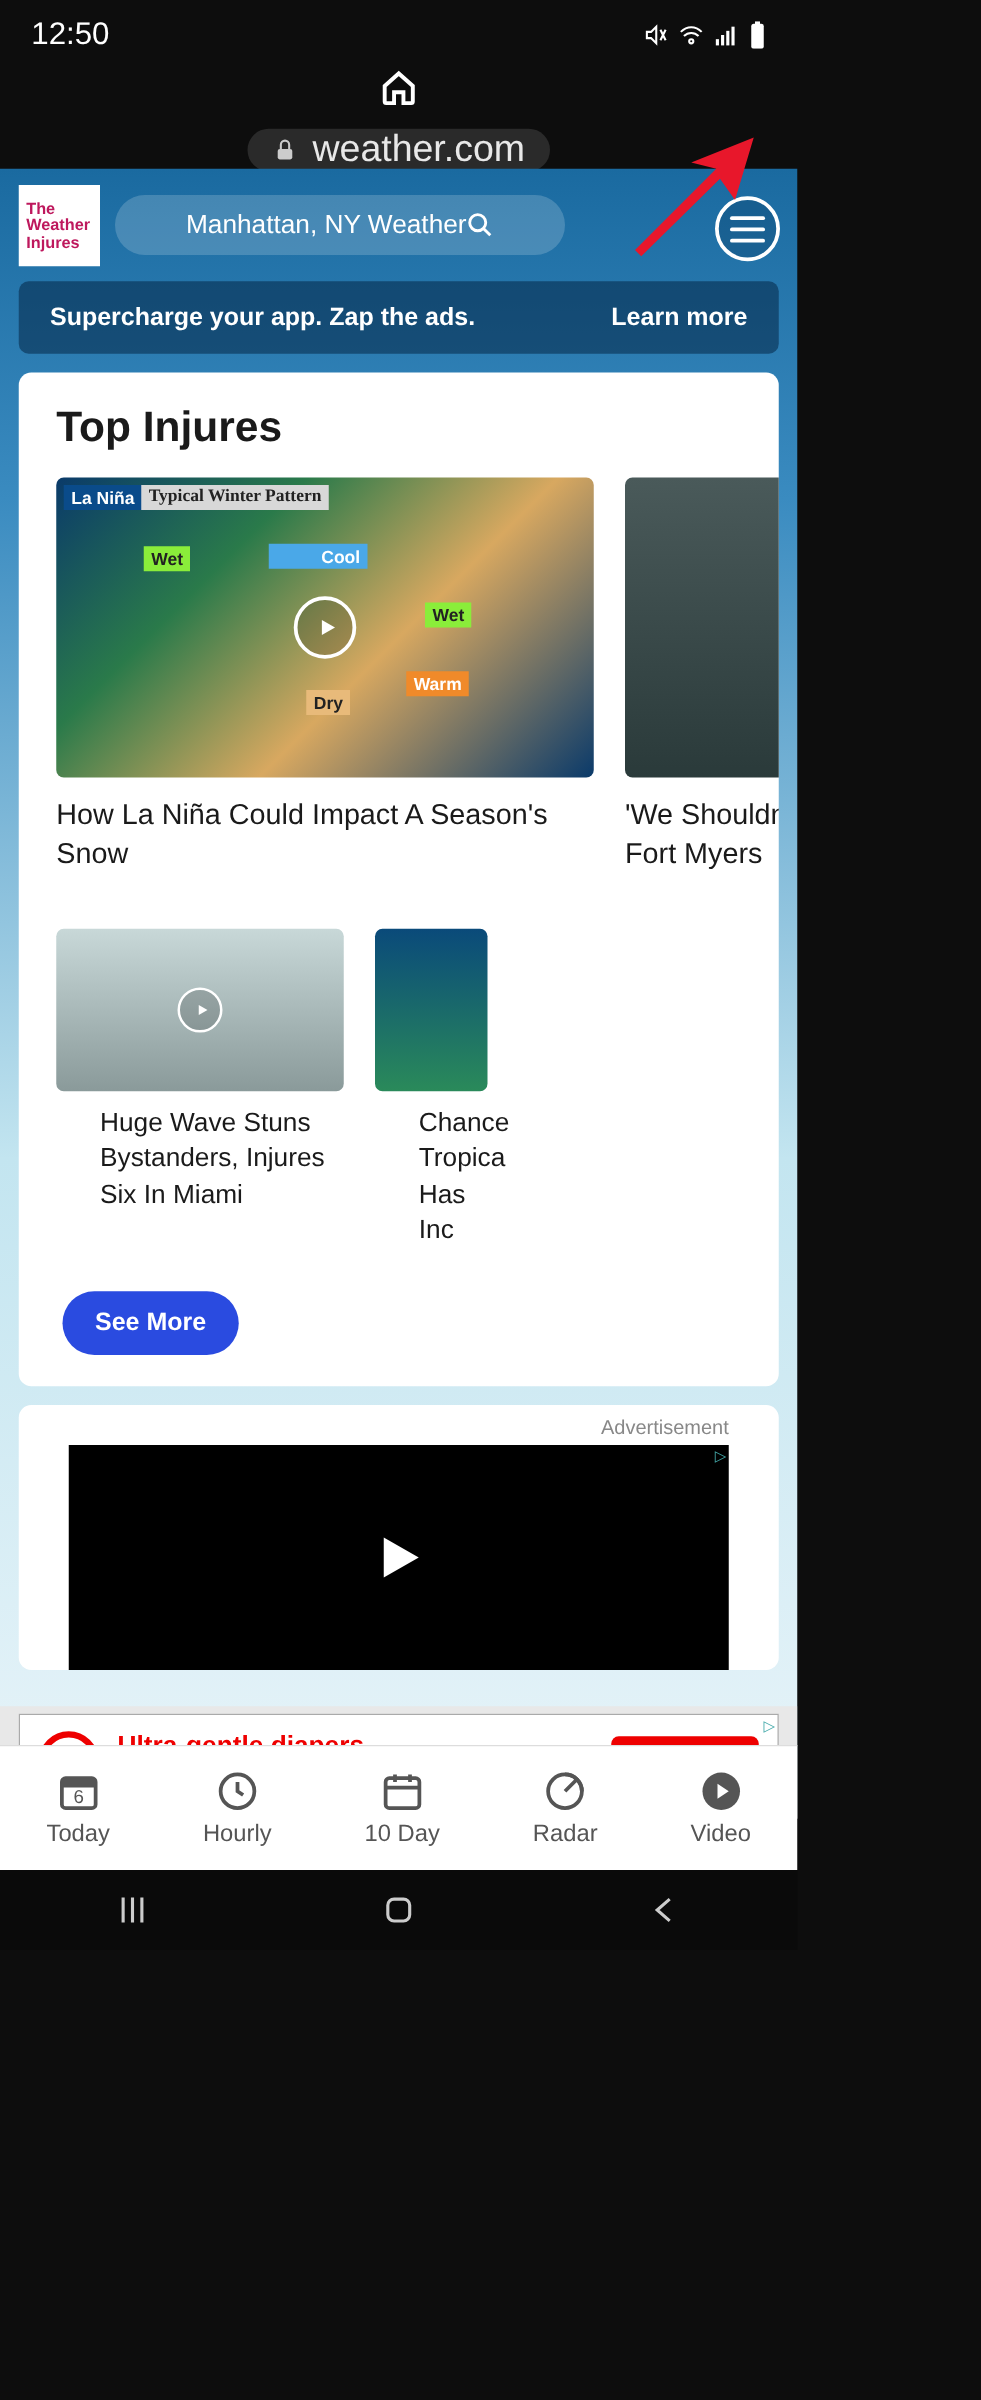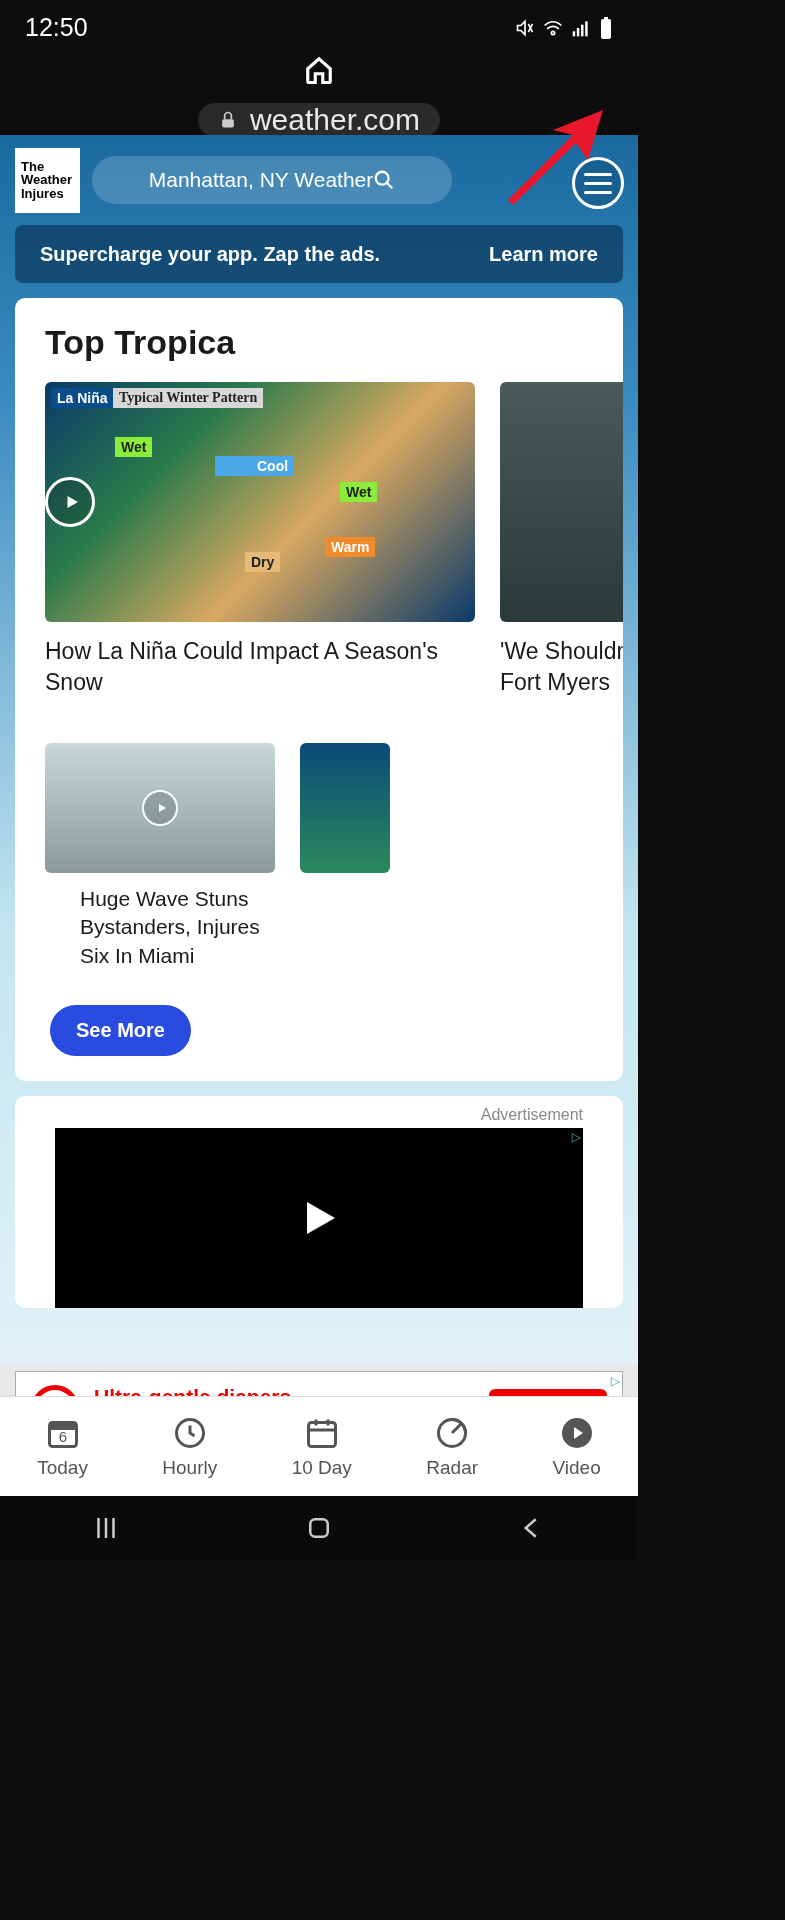--- a/index.html
+++ b/index.html
@@ -17,33 +17,33 @@
   .browser-bar { height: 80px; display: flex; align-items: center; padding: 0 18px; gap: 18px; flex-direction: column; }
   .home-icon-wrap { width: 32px; height: 32px; display:flex; align-items:center; justify-content:center;}
   .addr-pill { flex: 1; background: #2a2a2a; border-radius: 40px; height: 60px; display: flex; align-items: center; padding: 0 20px; gap: 12px; color: #e8e8e8; font-size: 30px; }
   .browser-btn { width: 36px; height: 36px; display:flex; align-items:center; justify-content:center; color:#fff; }
   .tabs-box { border: 2.5px solid #fff; border-radius: 6px; width: 30px; height: 30px; display:flex; align-items:center; justify-content:center; font-size:17px; font-weight:600; color:#fff;}
   .dots { display:flex; flex-direction:column; gap:5px; }
   .dots span { width:5px; height:5px; background:#fff; border-radius:50%;}
   .site { position:absolute; top:135px; left:0; right:0; bottom:105px; background: linear-gradient(180deg, #1a6aa0 0%, #3a8bc0 20%, #c3e5f0 60%, #e8f4f9 100%); overflow:hidden;}
   .site-header { height:90px; display:flex; align-items:center; padding:0 15px; gap:12px; position:relative;}
   .logo { width:65px; height:65px; background:#fff; display:flex; flex-direction:column; justify-content:center; padding:4px 6px; }
-  .logo span { color:#000000; font-size:13px; font-weight:700; line-height:1.05;}
+  .logo span { color:#be185d; font-size:13px; font-weight:700; line-height:1.05;}
   .search-pill { flex:1; max-width: 360px; background: rgba(255,255,255,0.18); border-radius:40px; height:48px; display:flex; align-items:center; justify-content:center; gap:0; color:#fff; font-size:21px; font-weight:500;}
   .hamburger { position:absolute; right:14px; top:22px; width:52px; height:52px; border:3px solid #fff; border-radius:50%; display:flex; flex-direction:column; align-items:center; justify-content:center; gap:6px; background: rgba(10,60,100,0.3);}
   .hamburger span { width:28px; height:3px; background:#fff; border-radius:2px;}
   .red-arrow { position:absolute; top:105px; right:30px; z-index:50; pointer-events:none;}
   .promo-bar { margin:0 15px; background: rgba(0,30,60,0.5); border-radius:8px; height:58px; display:flex; align-items:center; justify-content:space-between; padding:0 25px; color:#fff; font-size:20px; font-weight:600;}
   .card { margin:15px; background:#fff; border-radius:10px; padding:25px 0 25px 0; overflow:hidden;}
   .card h2 { font-size:34px; font-weight:700; color:#1a1a1a; margin-bottom:20px; padding:0 30px;}
   .stories-row { display:flex; gap:25px; padding-left:30px; overflow:visible;}
   .story { flex-shrink:0; }
   .story.big { width:430px; }
   .story.big.partial { width:140px; }
-  .thumb { width:100%; height:240px; background:#3a5a7a; border-radius:6px; position:relative; display:flex; align-items:center; overflow:hidden;}
+  .thumb { width:100%; height:240px; background:#3a5a7a; border-radius:6px; position:relative; display:flex; align-items:center; justify-content:center; overflow:hidden;}
   .thumb.map { background: linear-gradient(135deg, #0a3a6a 0%, #2a7a4a 30%, #d8a860 60%, #0a3a6a 100%);}
   .thumb.flood { background: linear-gradient(180deg, #4a5a5a 0%, #2a3a3a 100%);}
   .play { width:50px; height:50px; border:3px solid #fff; border-radius:50%; display:flex; align-items:center; justify-content:center; background:rgba(0,0,0,0.15);}
   .play svg { margin-left:3px;}
   .label-chip { position:absolute; font-size:14px; padding:2px 6px; font-weight:600;}
   .story-title { font-size:23px; color:#1a1a1a; margin-top:14px; line-height:1.35; font-weight:400;}
   .small-row { display:flex; gap:25px; margin-top:45px; padding-left:30px;}
   .small-story { width:230px; flex-shrink:0;}
   .small-story.partial { width:90px;}
   .small-thumb { width:100%; height:130px; border-radius:6px; position:relative; display:flex; align-items:center; justify-content:center;}
@@ -144,29 +144,29 @@
         <span></span>
     </div>
   </div>
 
   <div class="promo-bar">
     <span>Supercharge your app. Zap the ads.</span>
     <span>Learn more</span>
   </div>
 
   <div class="card">
-    <h2>Top Tropica</h2>
+    <h2>Top Injures</h2>
 
     <div class="stories-row">
       <div class="story big">
         <div class="thumb map">
           <span class="label-chip" style="top:6px;left:6px;background:#0a4b8a;color:#fff;">La Niña</span>
           <span class="label-chip" style="top:6px;left:68px;background:#d8d8d8;color:#222;font-family:Liberation Serif, serif;">Typical Winter Pattern</span>
           <span class="label-chip" style="top:55px;left:70px;background:#8aed3a;color:#222;">Wet</span>
-          <span class="label-chip" style="top:74px;left:170px;background:#4aa8e8;color:#fff;padding-left:42px;">Cool</span>
+          <span class="label-chip" style="top:53px;left:170px;background:#4aa8e8;color:#fff;padding-left:42px;">Cool</span>
           <span class="label-chip" style="top:100px;left:295px;background:#8aed3a;color:#222;">Wet</span>
           <span class="label-chip" style="top:155px;left:280px;background:#f08a2a;color:#fff;">Warm</span>
           <span class="label-chip" style="top:170px;left:200px;background:#e8ba7a;color:#222;">Dry</span>
           <div class="play">
               <svg width="18" height="18" viewBox="0 0 24 24" fill="#fff">
                 <path d="M6 4l14 8-14 8z"></path>
               </svg>
             </div>
         </div>
         <div class="story-title">How La Niña Could Impact A Season's Snow</div>
@@ -183,20 +183,21 @@
           <div class="play">
               <svg width="12" height="12" viewBox="0 0 24 24" fill="#fff">
                 <path d="M6 4l14 8-14 8z"></path>
               </svg>
             </div>
         </div>
         <div class="small-title">Huge Wave Stuns Bystanders, Injures Six In Miami</div>
       </div>
       <div class="small-story partial">
         <div class="small-thumb" style="background:linear-gradient(#0a4a7a,#2a8a5a);"></div>
+        <div class="small-title">Chance Tropica Has Inc</div>
       </div>
     </div>
 
     <button class="see-more">See More</button>
   </div>
 
   <div class="ad-card">
     <div class="ad-label">Advertisement</div>
     <div class="ad-video">
       <span class="adchoice">▷</span>

